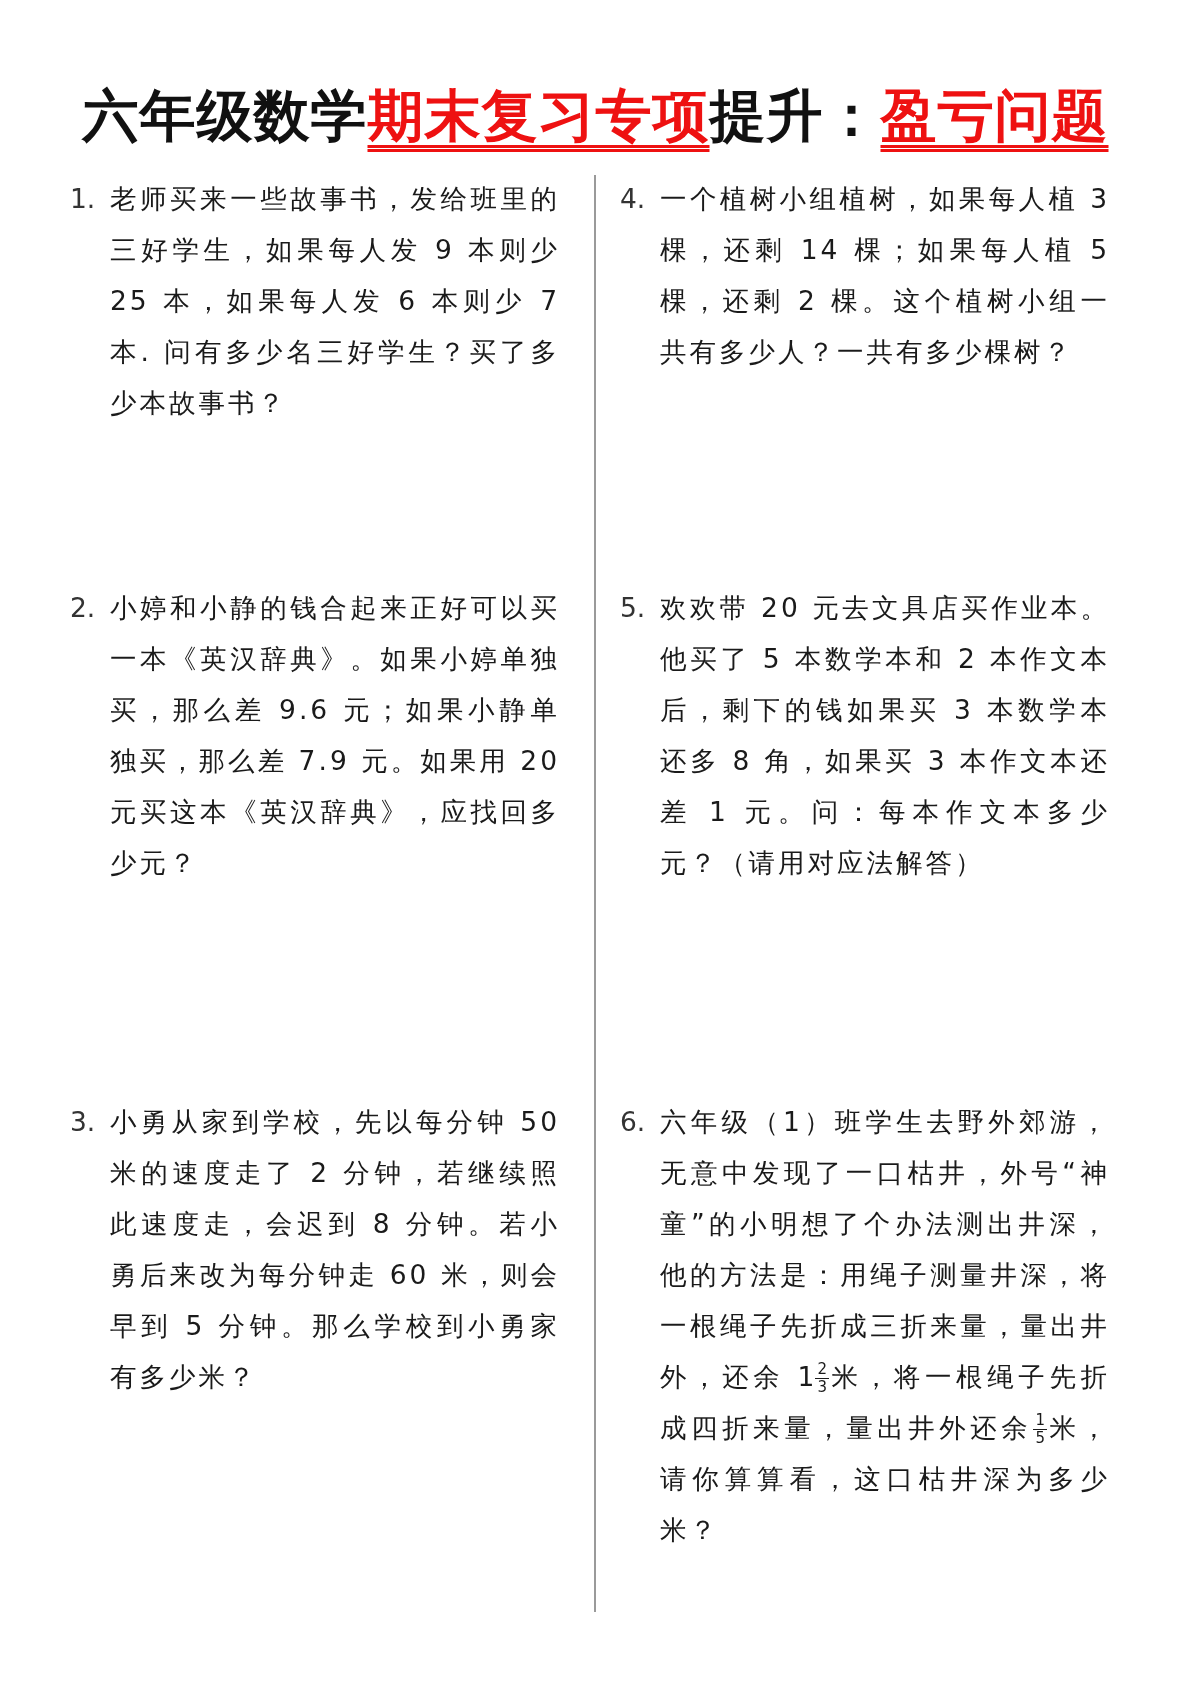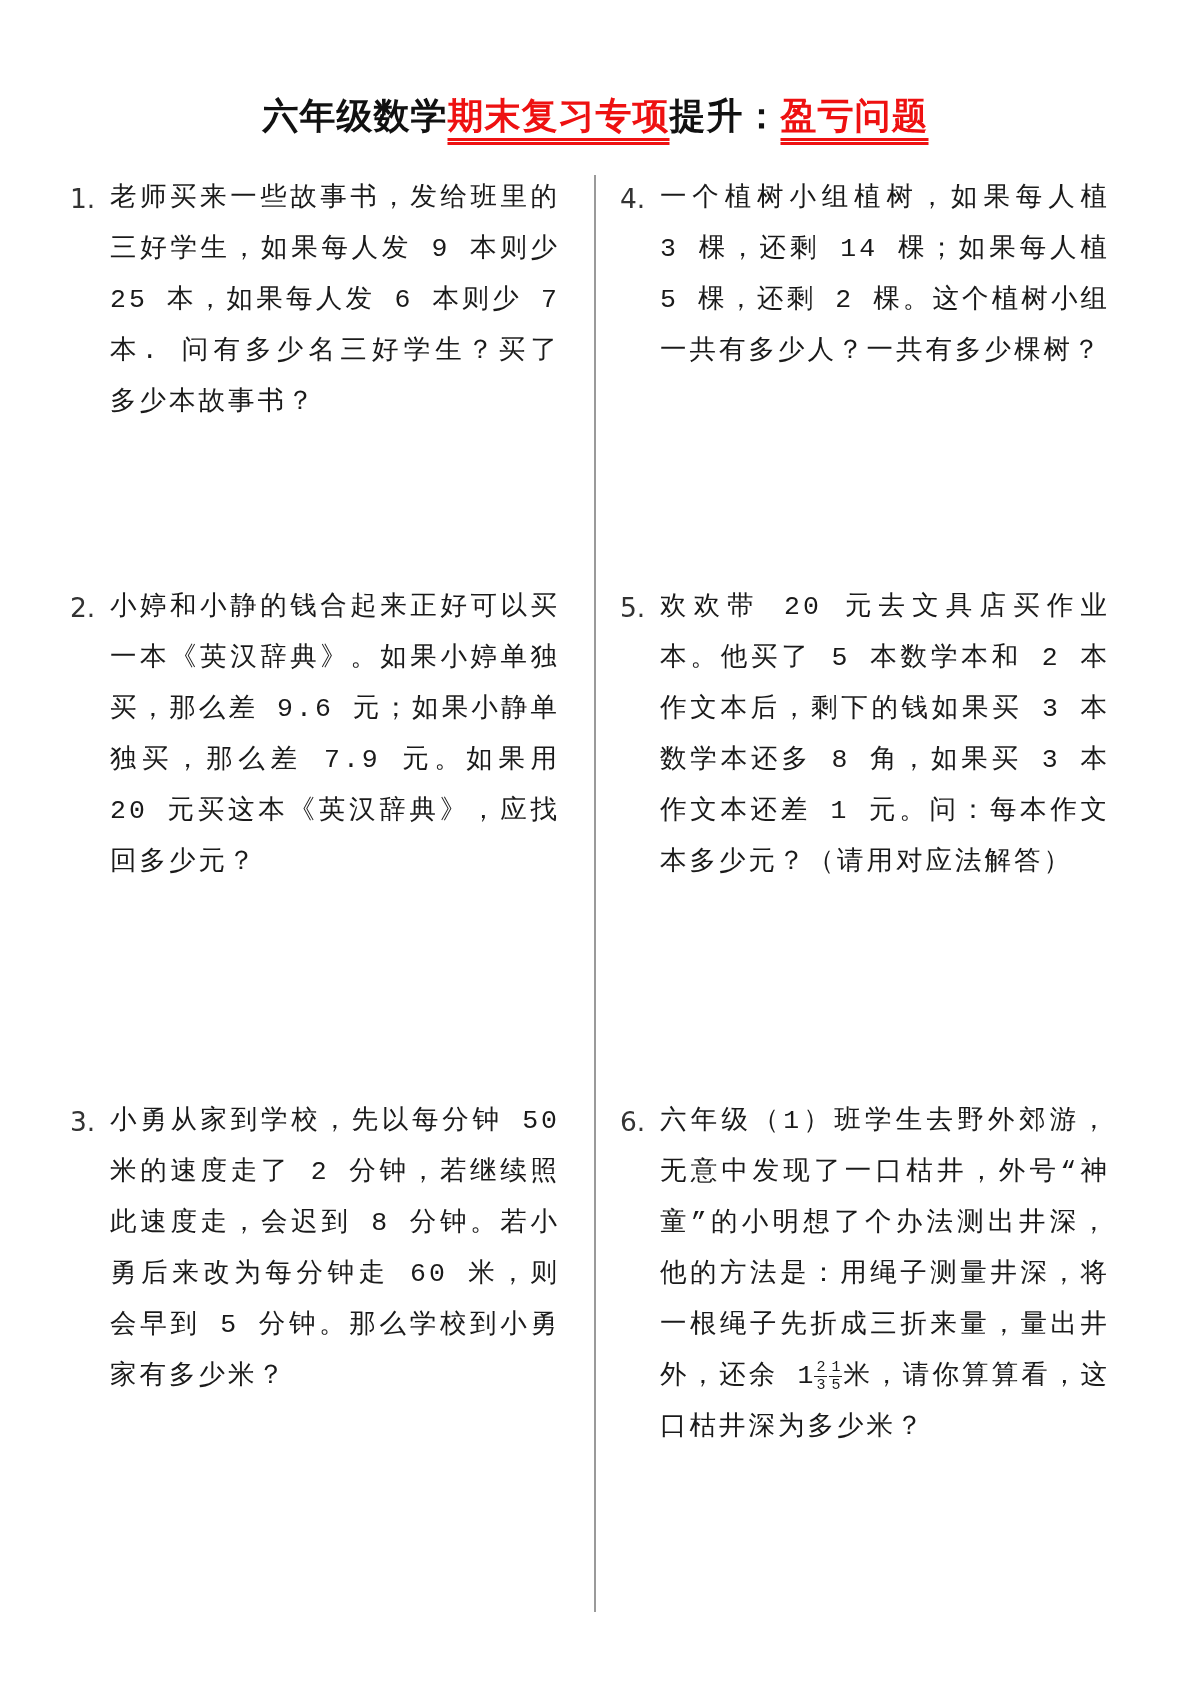--- a/index.html
+++ b/index.html
@@ -3,21 +3,21 @@
 <meta charset="utf-8">
 <style>
   html, body { margin: 0; padding: 0; background: #ffffff; }
   body {
     width: 1191px; height: 1684px; position: relative; overflow: hidden;
     font-family: "DejaVu Sans", "Liberation Sans", sans-serif;
     color: #1a1a1a;
   }
   .title {
     position: absolute; left: 0; top: 78px; width: 1191px;
-    text-align: center; font-size: 36px; font-weight: bold;
+    text-align: center; font-size: 56px; font-weight: bold;
     letter-spacing: 1px; line-height: 76px; white-space: nowrap;
     font-family: "DejaVu Sans", sans-serif;
   }
   .title .black { color: #111111; }
   .title .red {
     color: #ee1111;
     text-decoration: underline double #ee1111;
     text-decoration-thickness: 3px;
     text-underline-offset: 10px;
   }
@@ -28,21 +28,21 @@
   .problem {
     position: absolute; width: 490px;
     font-size: 26.5px; line-height: 51px; letter-spacing: 3px;
     font-family: "DejaVu Sans", sans-serif;
   }
   .problem .num {
     position: absolute; left: 0; top: 0; color: #333333; letter-spacing: 0;
     font-weight: normal;
   }
   .problem .body {
-    padding-left: 40px; display: block; text-align: justify; font-family: Liberation Mono, monospace;
+    padding-left: 40px; display: block; text-align: justify;
   }
   .p1 { left: 70px; top: 173px; }
   .p2 { left: 70px; top: 582px; }
   .p3 { left: 70px; top: 1096px; }
   .p4 { left: 620px; top: 173px; }
   .p5 { left: 620px; top: 582px; }
   .p6 { left: 620px; top: 1096px; }
   .frac {
     display: inline-block; vertical-align: middle; text-align: center;
     font-size: 15px; line-height: 17px; letter-spacing: 0; margin: 0 1px;
@@ -80,14 +80,14 @@
   <span class="body">一个植树小组植树，如果每人植 3 棵，还剩 14 棵；如果每人植 5 棵，还剩 2 棵。这个植树小组一共有多少人？一共有多少棵树？</span>
 </div>
 
 <div class="problem p5">
   <span class="num">5.</span>
   <span class="body">欢欢带 20 元去文具店买作业本。他买了 5 本数学本和 2 本作文本后，剩下的钱如果买 3 本数学本还多 8 角，如果买 3 本作文本还差 1 元。问：每本作文本多少元？（请用对应法解答）</span>
 </div>
 
 <div class="problem p6">
   <span class="num">6.</span>
-  <span class="body"><span>六年级（1）班学生去野外郊游，无意中发现了一口枯井，外号“神童”的小明想了个办法测出井深，他的方法是：用绳子测量井深，将一根绳子先折成三折来量，量出井外，还余 </span><span class="mixed-whole">1</span><span class="frac"><span class="n">2</span><span class="d">3</span></span><span class="frac"><span class="n">1</span><span class="d">5</span></span><span>米，请你算算看，这口枯井深为多少米？</span></span>
+  <span class="body"><span>六年级（1）班学生去野外郊游，无意中发现了一口枯井，外号“神童”的小明想了个办法测出井深，他的方法是：用绳子测量井深，将一根绳子先折成三折来量，量出井外，还余 </span><span class="mixed-whole">1</span><span class="frac"><span class="n">2</span><span class="d">3</span></span><span>米，将一根绳子先折成四折来量，量出井外还余</span><span class="frac"><span class="n">1</span><span class="d">5</span></span><span>米，请你算算看，这口枯井深为多少米？</span></span>
 </div>
 
 </body></html>

